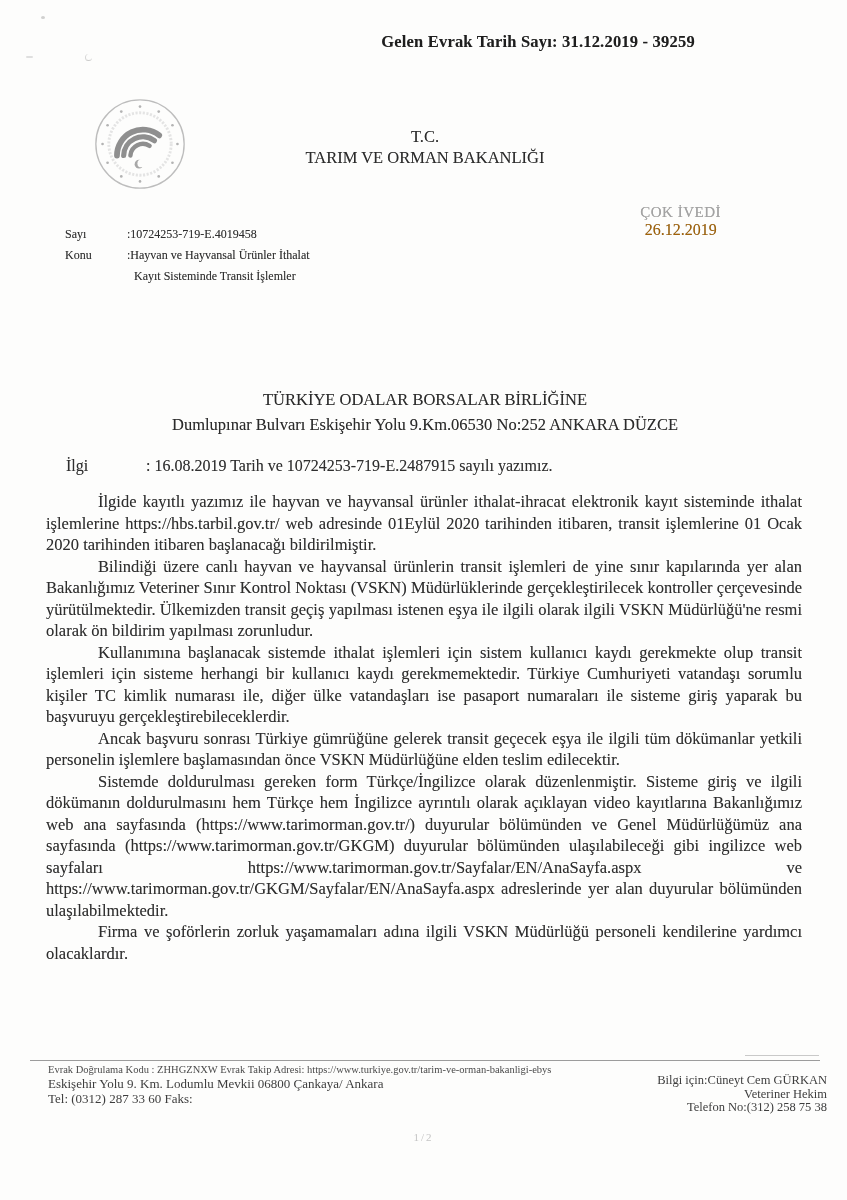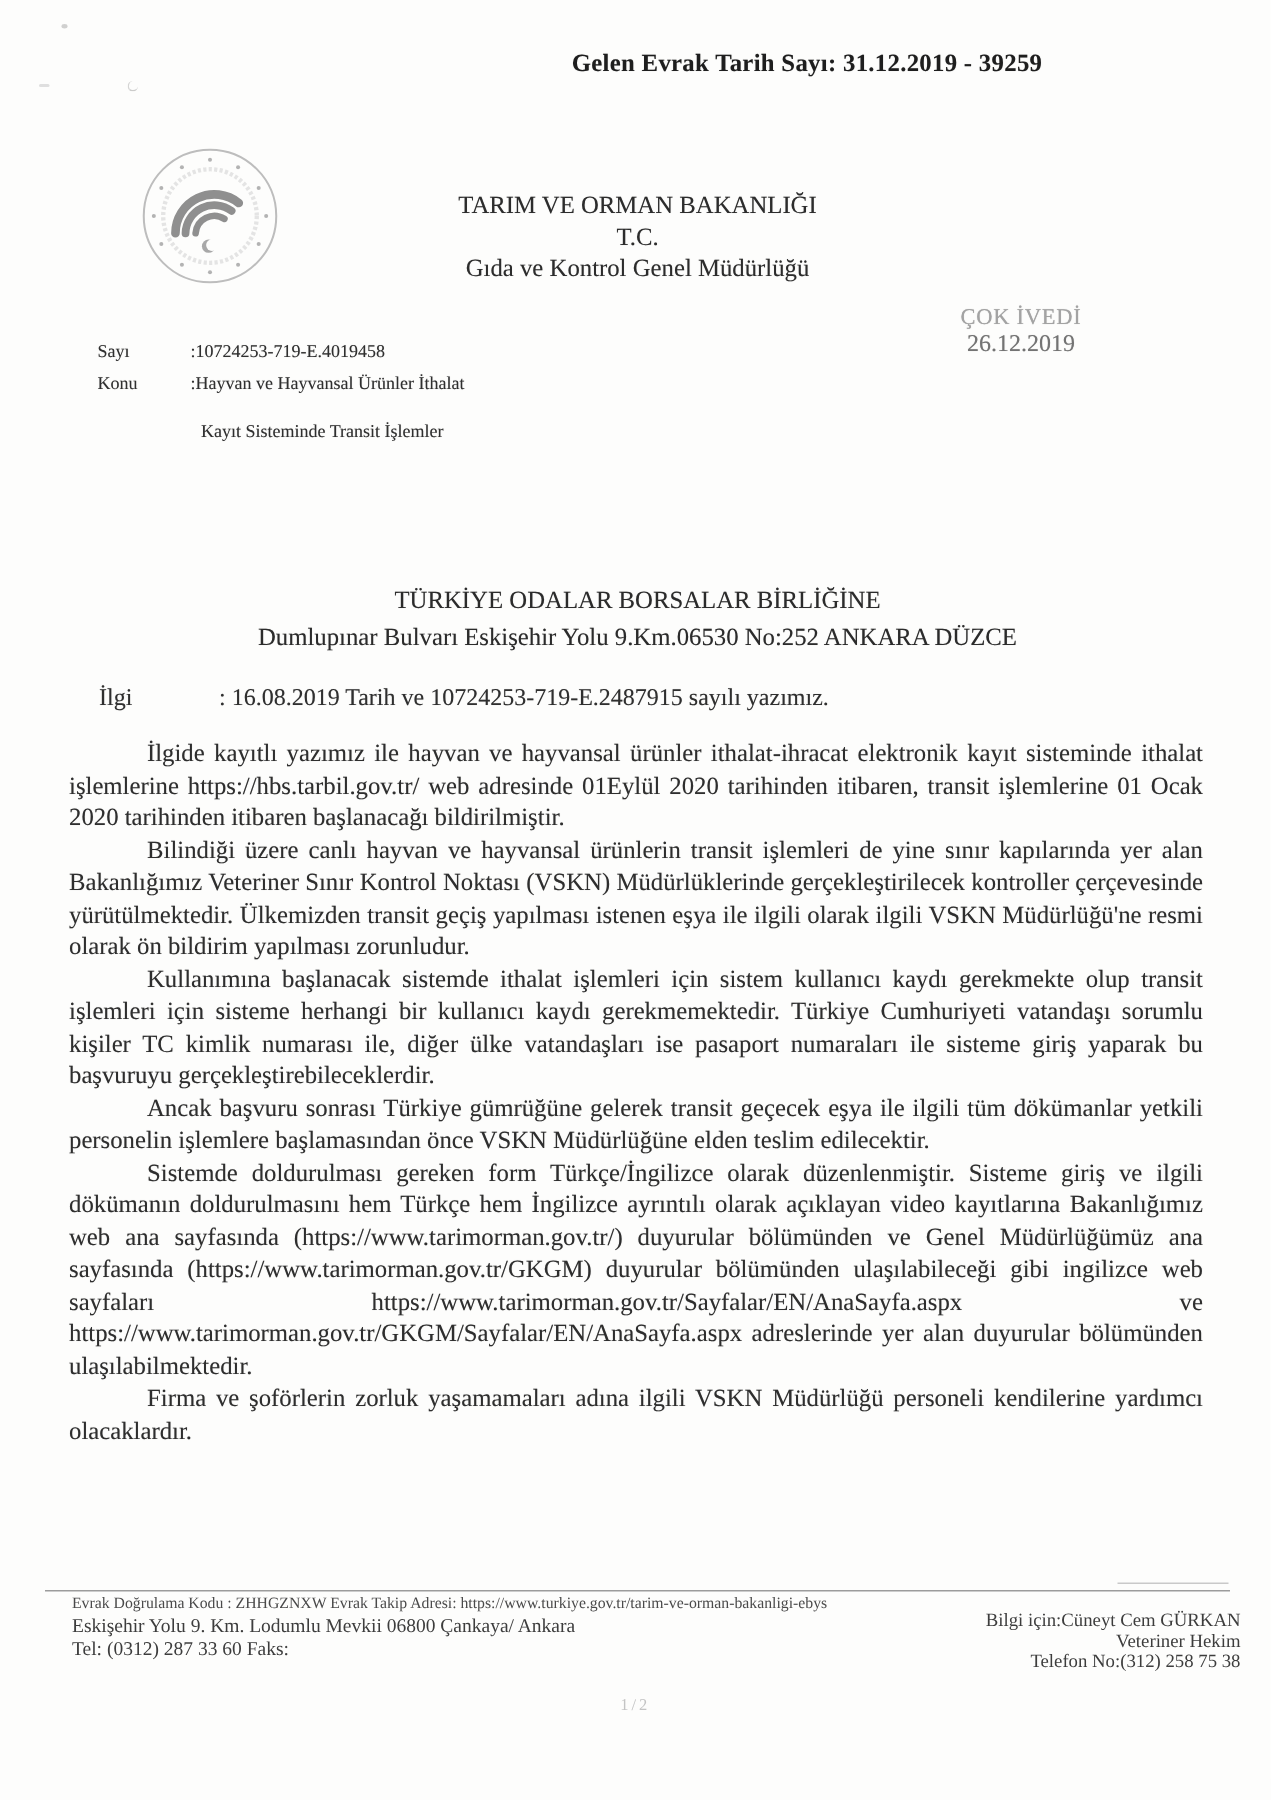--- a/index.html
+++ b/index.html
@@ -35,21 +35,21 @@
   .meta { position: absolute; top: 224px; left: 65px; font-size: 12px; line-height: 21px; }
   .meta-row { display: flex; }
   .meta-label { width: 62px; flex: 0 0 62px; }
   .konu-line2 { padding-left: 7px; }
 
   
   .urgency {
     position: absolute; top: 203px; right: 146px; text-align: center; line-height: 18px;
   }
   .urgency-label { color: #a3a3a3; font-size: 15px; letter-spacing: 0.5px; }
-  .urgency-date { color: #737373; font-size: 16px; }
+  .urgency-date { color: #a16207; font-size: 16px; }
 
   
   .recipient {
     position: absolute; top: 387px; left: 115px; width: 620px;
     text-align: center; font-size: 16.5px; line-height: 25px; color: #2b2b2b;
   }
 
   
   .reference { position: absolute; top: 457px; left: 66px; font-size: 16px; display: flex; }
   .reference-label { width: 80px; flex: 0 0 80px; }
@@ -131,35 +131,34 @@
         <path d="M -10 12 A 13 13 0 0 1 10 2" stroke-width="4.6"></path>
       </g>
       <g>
         <circle cx="-1" cy="21" r="4.6" fill="#a8a8a8"></circle>
         <circle cx="1.4" cy="20.2" r="4.1" fill="#fdfdfc"></circle>
       </g>
     </svg>
   </div>
 
   <div class="letterhead">
+    <div>T.C.</div>
     <div>TARIM VE ORMAN BAKANLIĞI</div>
-    <div>T.C.</div>
-    <div>Gıda ve Kontrol Genel Müdürlüğü</div>
   </div>
 
   <div class="meta">
     <div class="meta-row">
       <span class="meta-label">Sayı</span>
       <span>:10724253-719-E.4019458</span>
     </div>
     <div class="meta-row">
       <span class="meta-label">Konu</span>
       <span>
         <span style="display:block;">:Hayvan ve Hayvansal Ürünler İthalat</span>
-        <span class="konu-line2" style="display:block;margin-top:11px;">Kayıt Sisteminde Transit İşlemler</span>
+        <span class="konu-line2" style="display:block;">Kayıt Sisteminde Transit İşlemler</span>
       </span>
     </div>
   </div>
 
   <div class="urgency">
     <div class="urgency-label">ÇOK İVEDİ</div>
     <div class="urgency-date">26.12.2019</div>
   </div>
 
   <div class="recipient">

